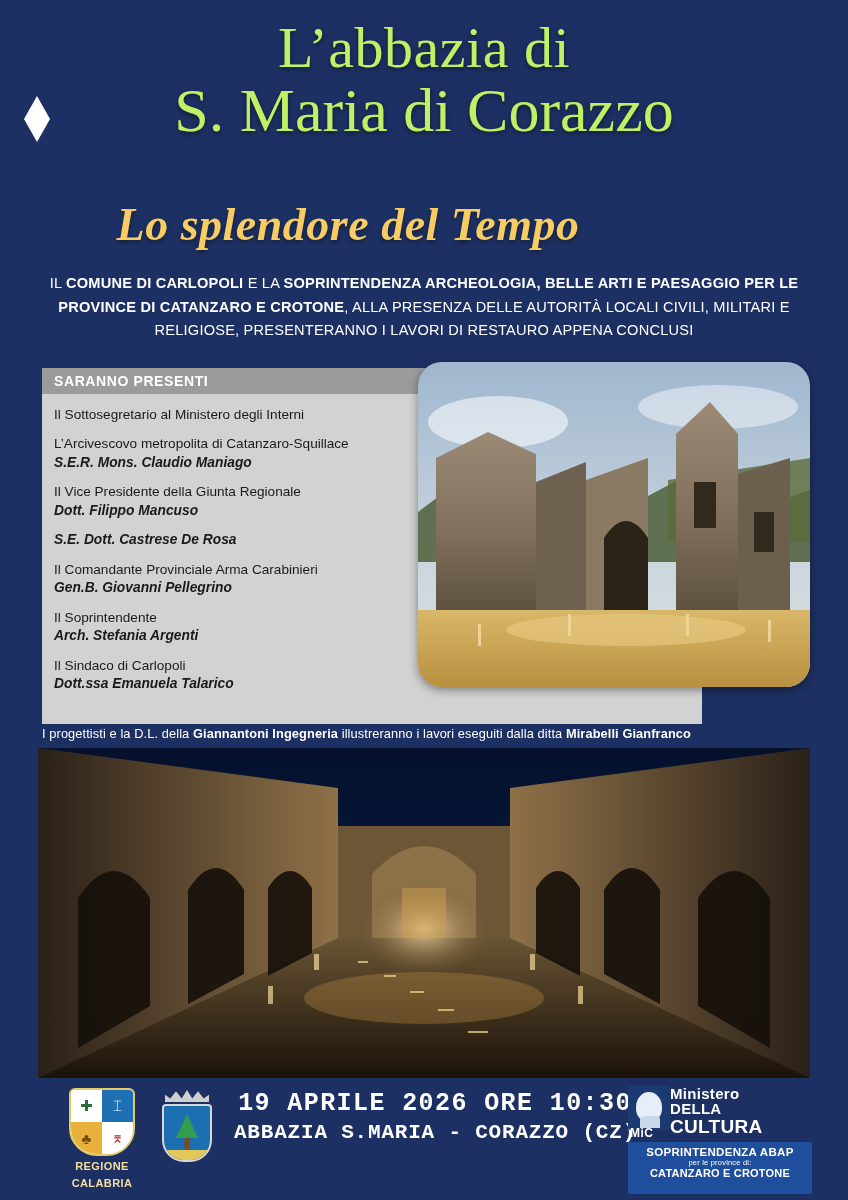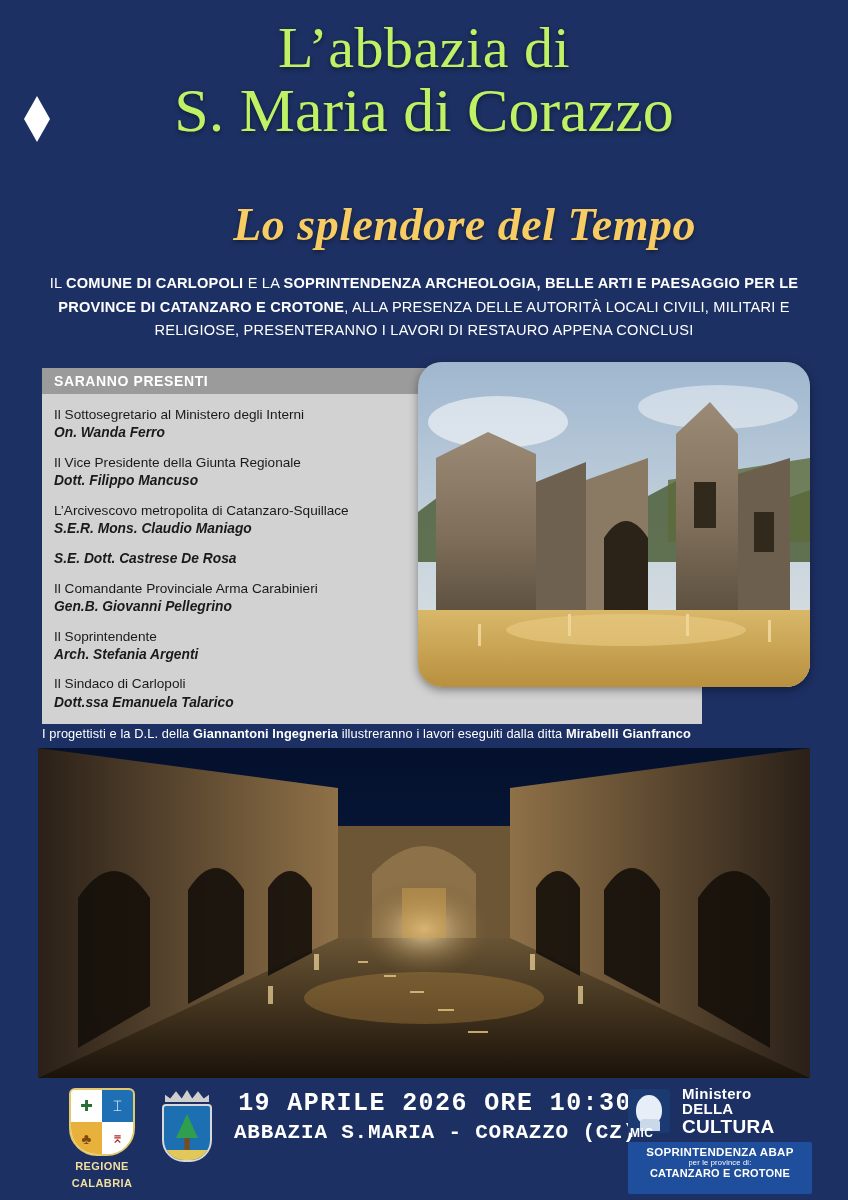--- a/index.html
+++ b/index.html
@@ -59,21 +59,21 @@
     width: 26px;
     height: 46px;
     background: #ffffff;
     clip-path: polygon(50% 0%, 100% 50%, 50% 100%, 0% 50%);
   }
 
   .subtitle {
     position: absolute;
     top: 198px;
     width: 696px;
-    text-align: right;
+    text-align: center;
     font-family: "Liberation Serif", serif;
     font-style: italic;
     font-weight: bold;
     font-size: 46px;
     color: #f6cc63;
     letter-spacing: 0.5px;
     text-shadow: 0 2px 4px rgba(0,0,0,.4);
   }
 
   
@@ -280,21 +280,21 @@
   }
 
   
   .logo-mic {
     position: absolute;
     right: 36px;
     top: 4px;
     width: 184px;
   }
   .mic-top {
-    display: flex; align-items: center; gap: 12px;
+    display: flex; gap: 0;
     color: #ffffff;
   }
   .mic-emblem {
     width: 42px; height: 44px;
     background: #1b3a72;
     border-radius: 3px;
     position: relative;
     flex: none;
     overflow:hidden;
   }
@@ -341,29 +341,28 @@
   <div class="diamond"></div>
 
   <div class="subtitle">Lo splendore del Tempo</div>
 
   <div class="intro">IL <b>COMUNE DI CARLOPOLI</b> E LA <b>SOPRINTENDENZA ARCHEOLOGIA, BELLE ARTI E PAESAGGIO PER LE PROVINCE DI CATANZARO E CROTONE</b>, ALLA PRESENZA DELLE AUTORITÀ LOCALI CIVILI, MILITARI E RELIGIOSE, PRESENTERANNO I LAVORI DI RESTAURO APPENA CONCLUSI</div>
 
   <div class="guest-header">SARANNO PRESENTI</div>
   <div class="guest-panel">
     <div class="guest">
       <div class="role">Il Sottosegretario al Ministero degli Interni</div>
-      <div class="name">On. Wanda Ferro</div>
+    </div>
+    <div class="guest">
+      <div class="role">L’Arcivescovo metropolita di Catanzaro-Squillace</div>
+      <div class="name">S.E.R. Mons. Claudio Maniago</div>
     </div>
     <div class="guest">
       <div class="role">Il Vice Presidente della Giunta Regionale</div>
       <div class="name">Dott. Filippo Mancuso</div>
-    </div>
-    <div class="guest">
-      <div class="role">L’Arcivescovo metropolita di Catanzaro-Squillace</div>
-      <div class="name">S.E.R. Mons. Claudio Maniago</div>
     </div>
     <div class="guest">
       <div class="name">S.E. Dott. Castrese De Rosa</div>
     </div>
     <div class="guest">
       <div class="role">Il Comandante Provinciale Arma Carabinieri</div>
       <div class="name">Gen.B. Giovanni Pellegrino</div>
     </div>
     <div class="guest">
       <div class="role">Il Soprintendente</div>

